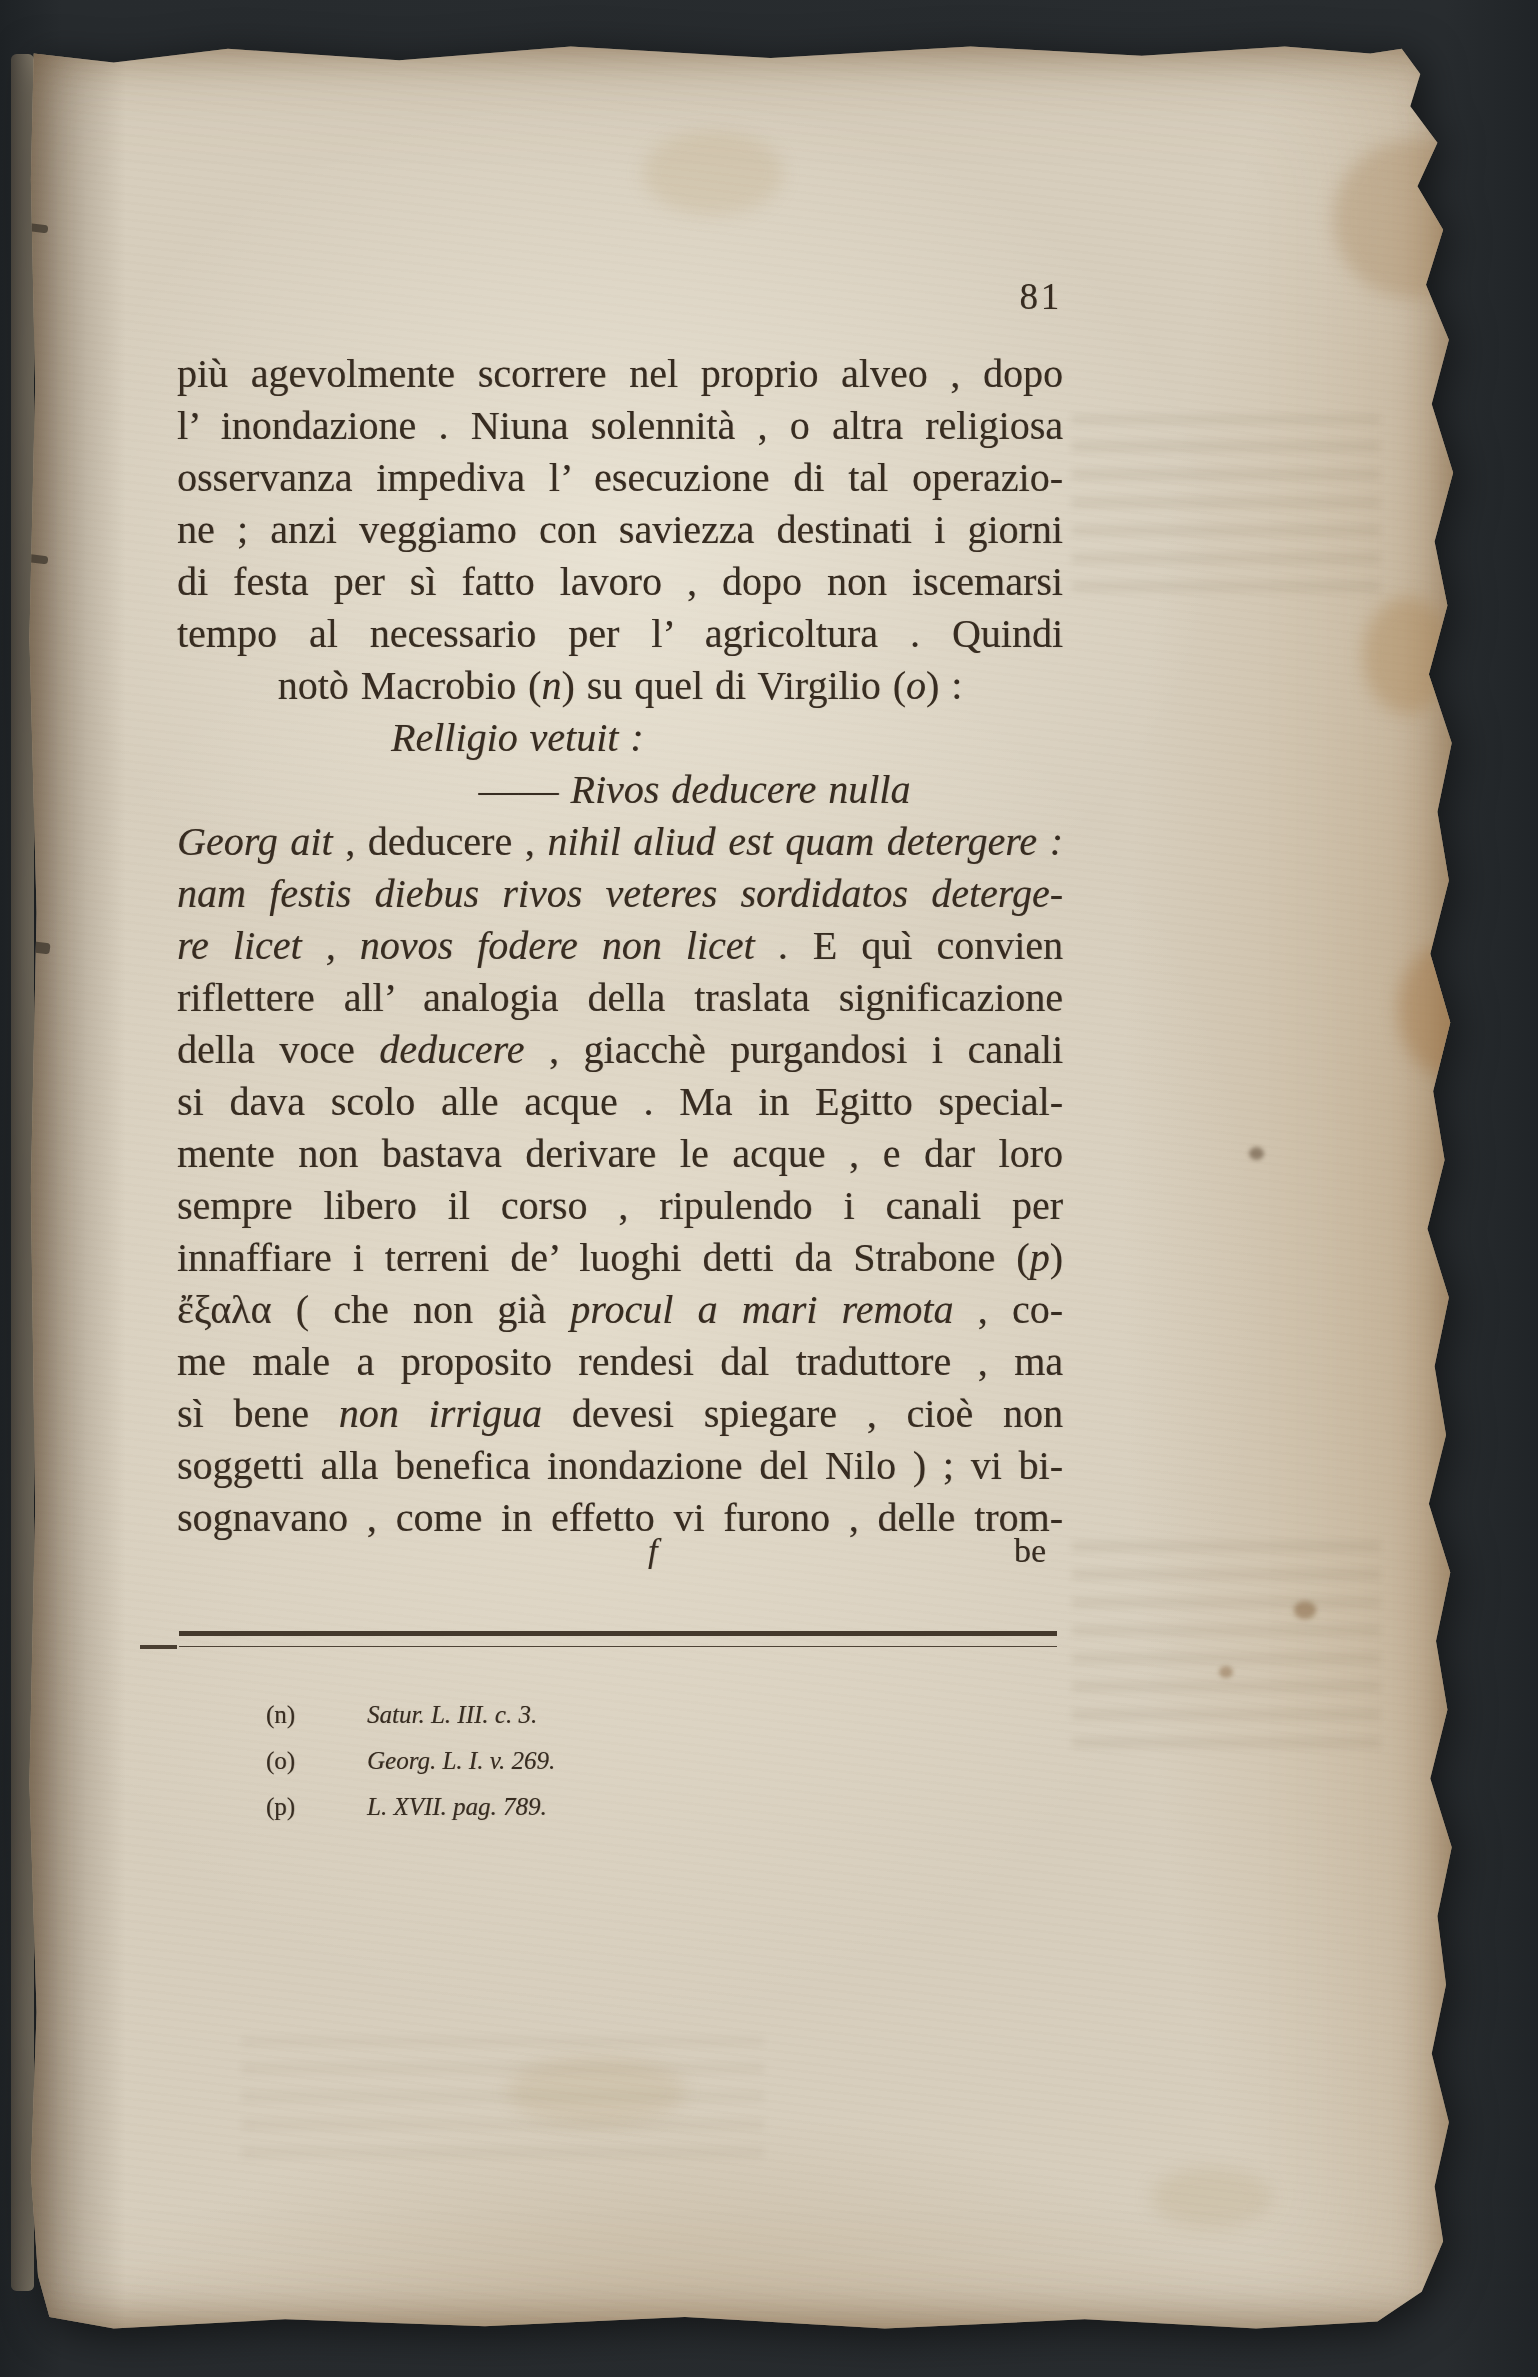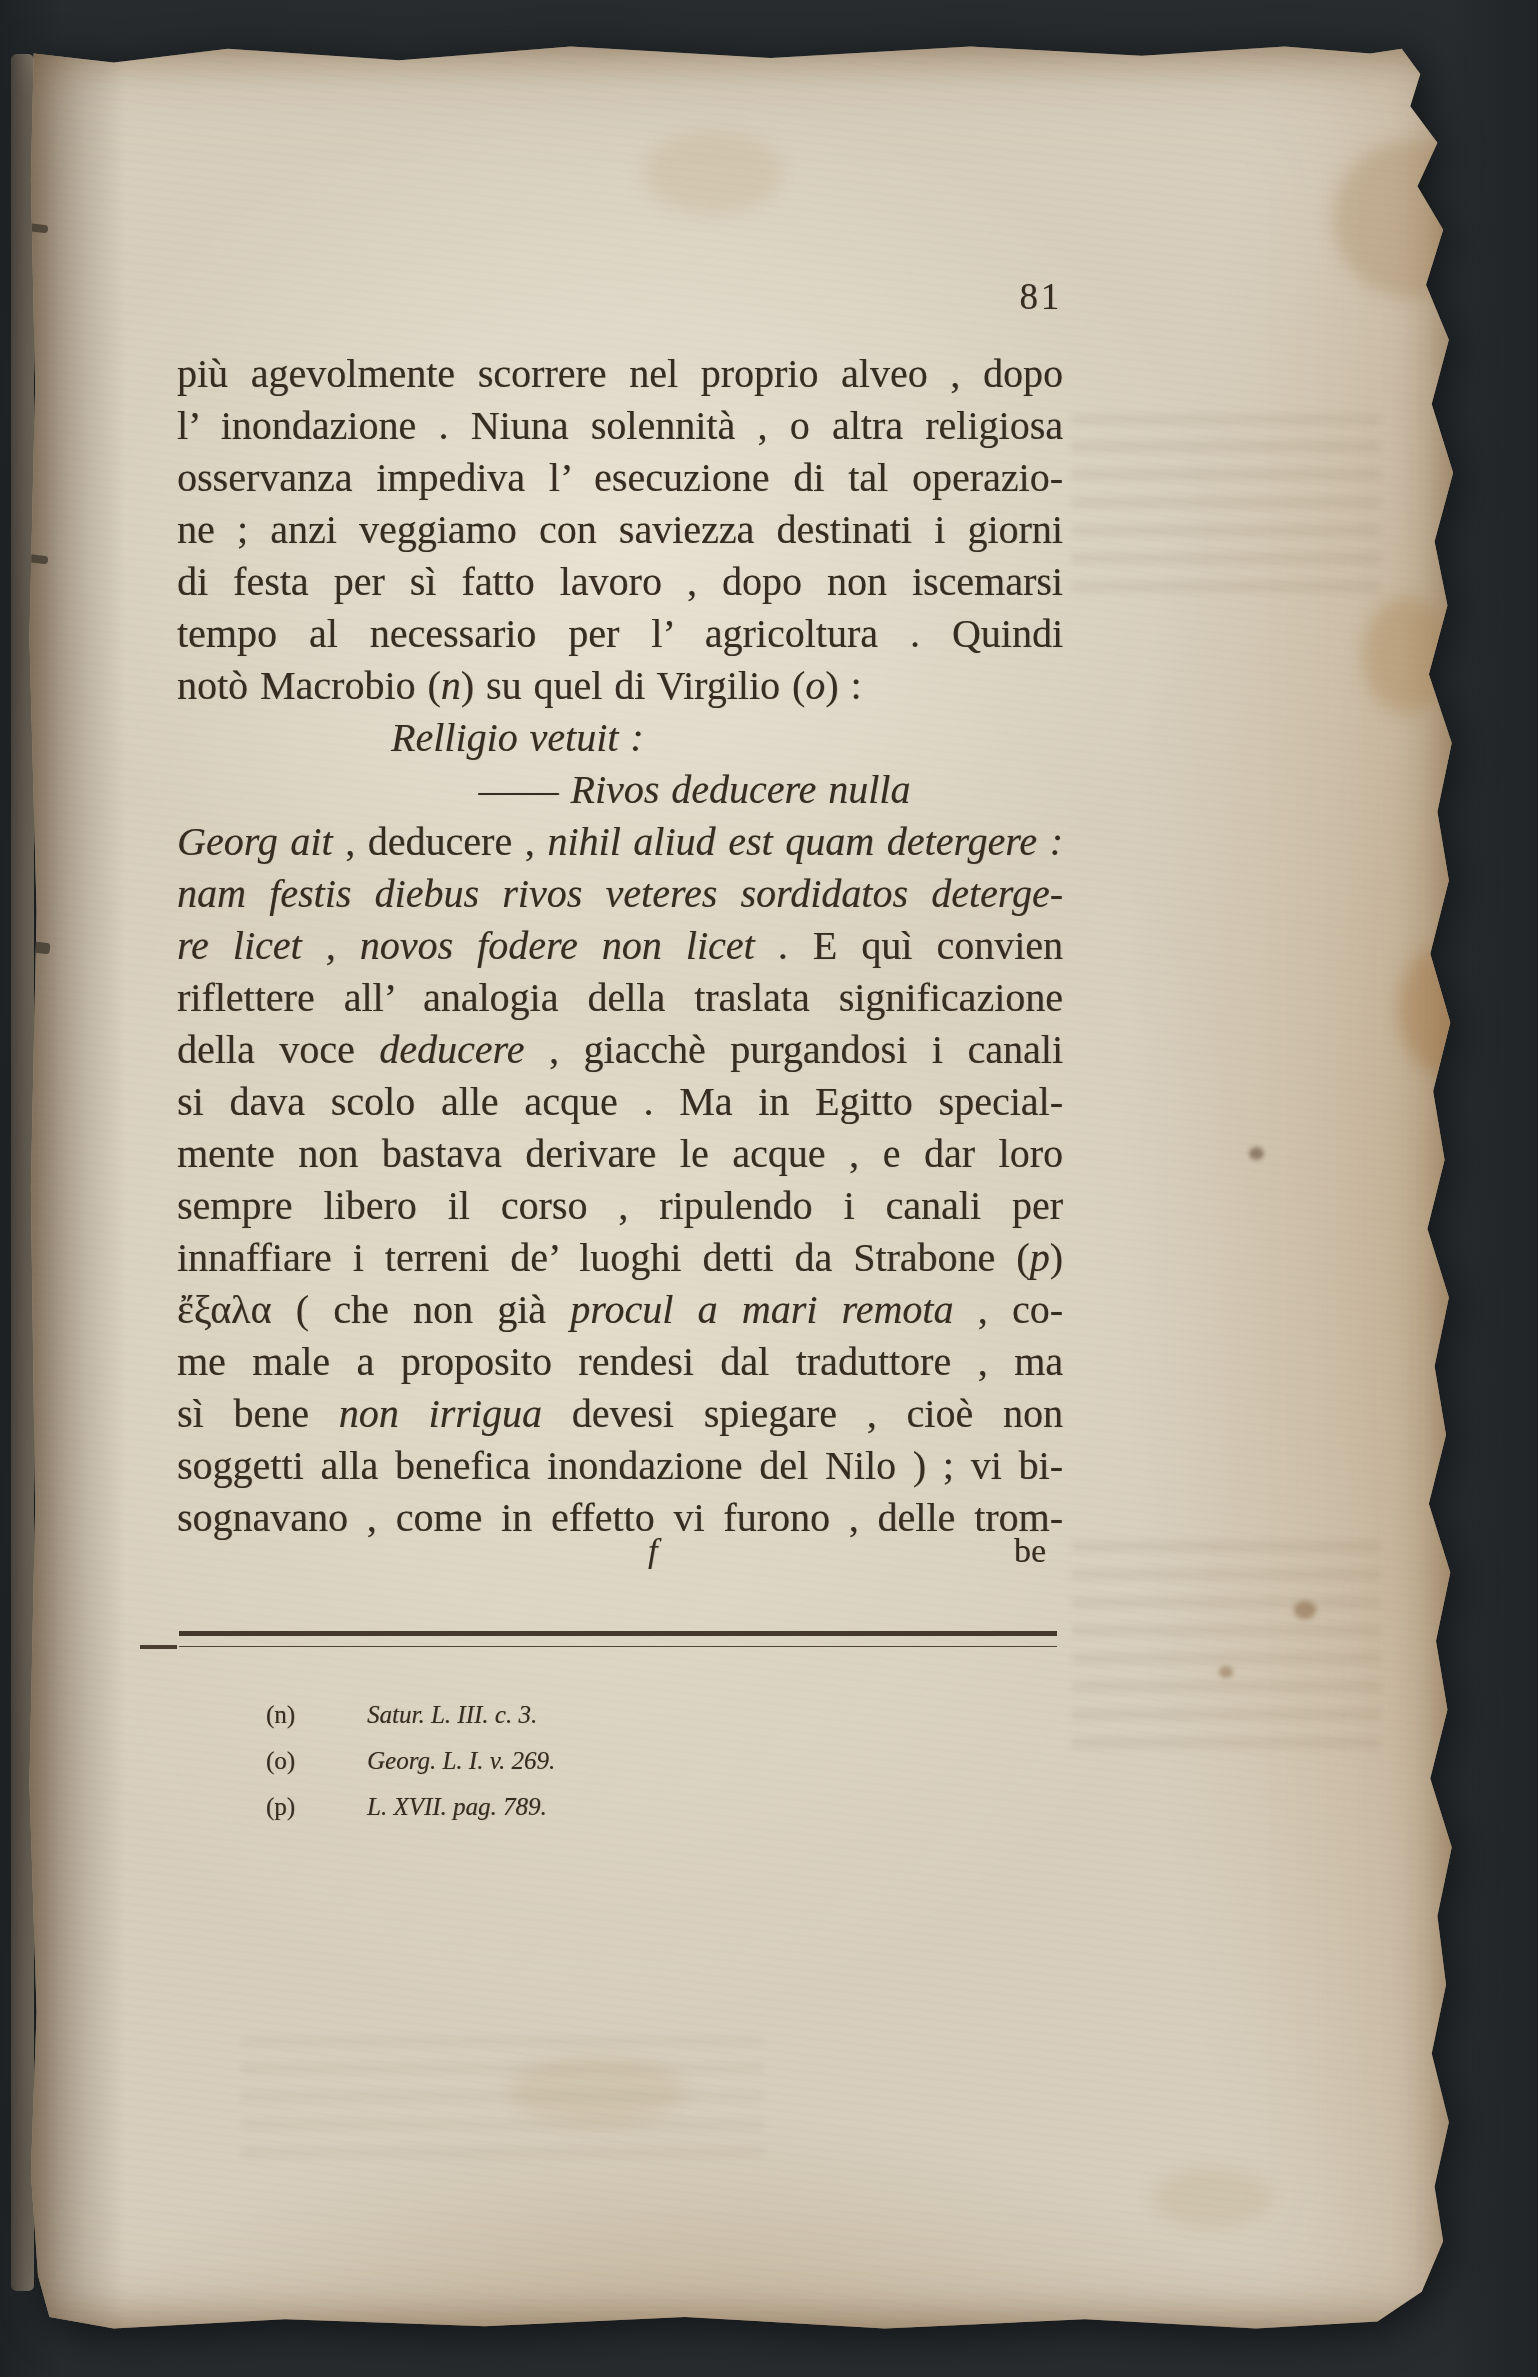--- a/index.html
+++ b/index.html
@@ -45,21 +45,21 @@
   .g1{left:1044px;top:373px;width:308px;height:177px;}
   .g2{left:1044px;top:1482px;width:308px;height:224px;}
   .g3{left:214px;top:1995px;width:522px;height:121px;opacity:.09;}
   .ink{color:#372c21;text-shadow:0.4px 0.4px 0.7px rgba(55,44,33,.45);}
   .pagenum{position:absolute;left:148px;top:199px;width:886px;text-align:right;
            font-size:37px;letter-spacing:2.8px;margin-top:34px;}
   .body-text{position:absolute;left:149px;top:306px;width:886px;
              font-size:40px;line-height:52px;word-spacing:1.9px;}
   .tline{height:52px;text-align:justify;}
   .tline.just{text-align-last:justify;}
-  .tline.plain{text-align:left;}
+  .tline.plain{text-align:center;}
   .tline.center{text-align:center;text-align-last:center;padding-left:149px;}
   .tline.indent{text-align:left;padding-left:214px;}
   .seg-i{font-style:italic;}
   .seg-g{font-style:normal;}
   .catchline{position:absolute;left:149px;top:1490px;width:886px;height:52px;font-size:34px;}
   .sig{position:absolute;left:471px;font-style:italic;}
   .catch{position:absolute;right:17px;}
   .rule{position:absolute;left:151px;top:1589px;width:878px;height:10.3px;
         border-top:5.6px solid #44392c;border-bottom:1.9px solid #4e4336;}
   .rule-dash{position:absolute;left:112px;top:1603px;width:37px;height:3.7px;background:#4a3f32;}

